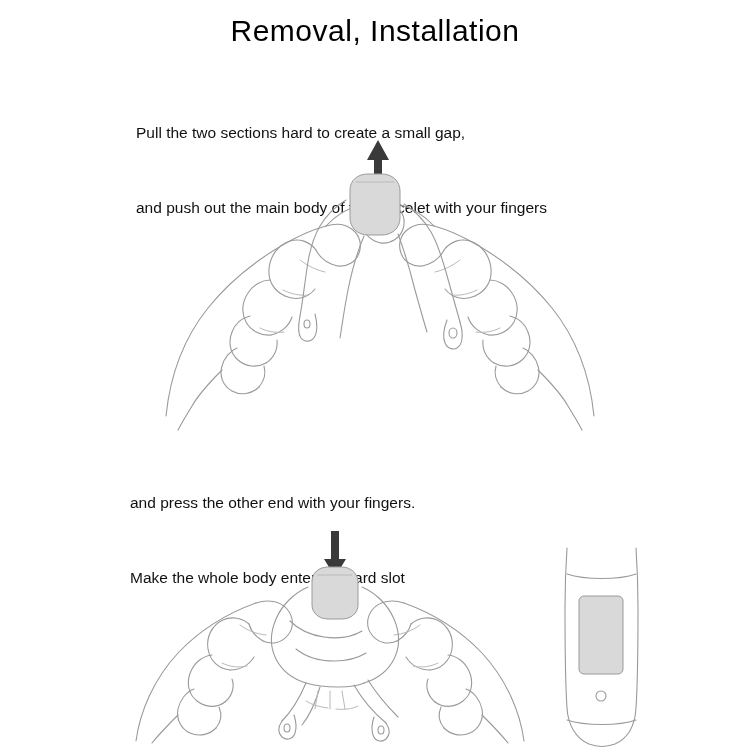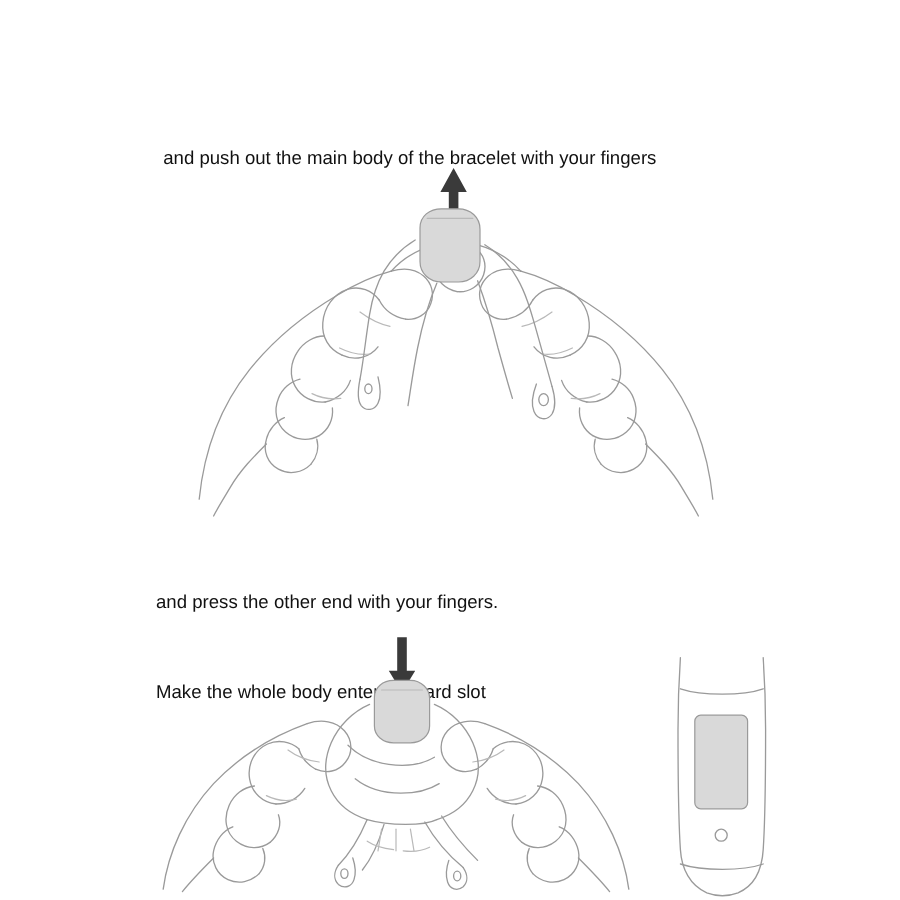--- a/index.html
+++ b/index.html
@@ -93,22 +93,24 @@
   }
   .arrow {
     fill: #3a3a3a;
   }
 </style>
 </head>
 <body>
 
 <div class="page">
 
+  <div class="title">Removal, Installation</div>
 
   <div class="caption caption-1">
+    <div>Pull the two sections hard to create a small gap,</div>
     <div>and push out the main body of the bracelet with your fingers</div>
   </div>
 
   <div class="figure figure-1">
     <svg width="460" height="300" viewBox="0 0 460 300">
 
       <g>
         <path class="arrow" d="M228 10 L239 30 L232 30 L232 62 L224 62 L224 30 L217 30 Z"></path>
       </g>
 

